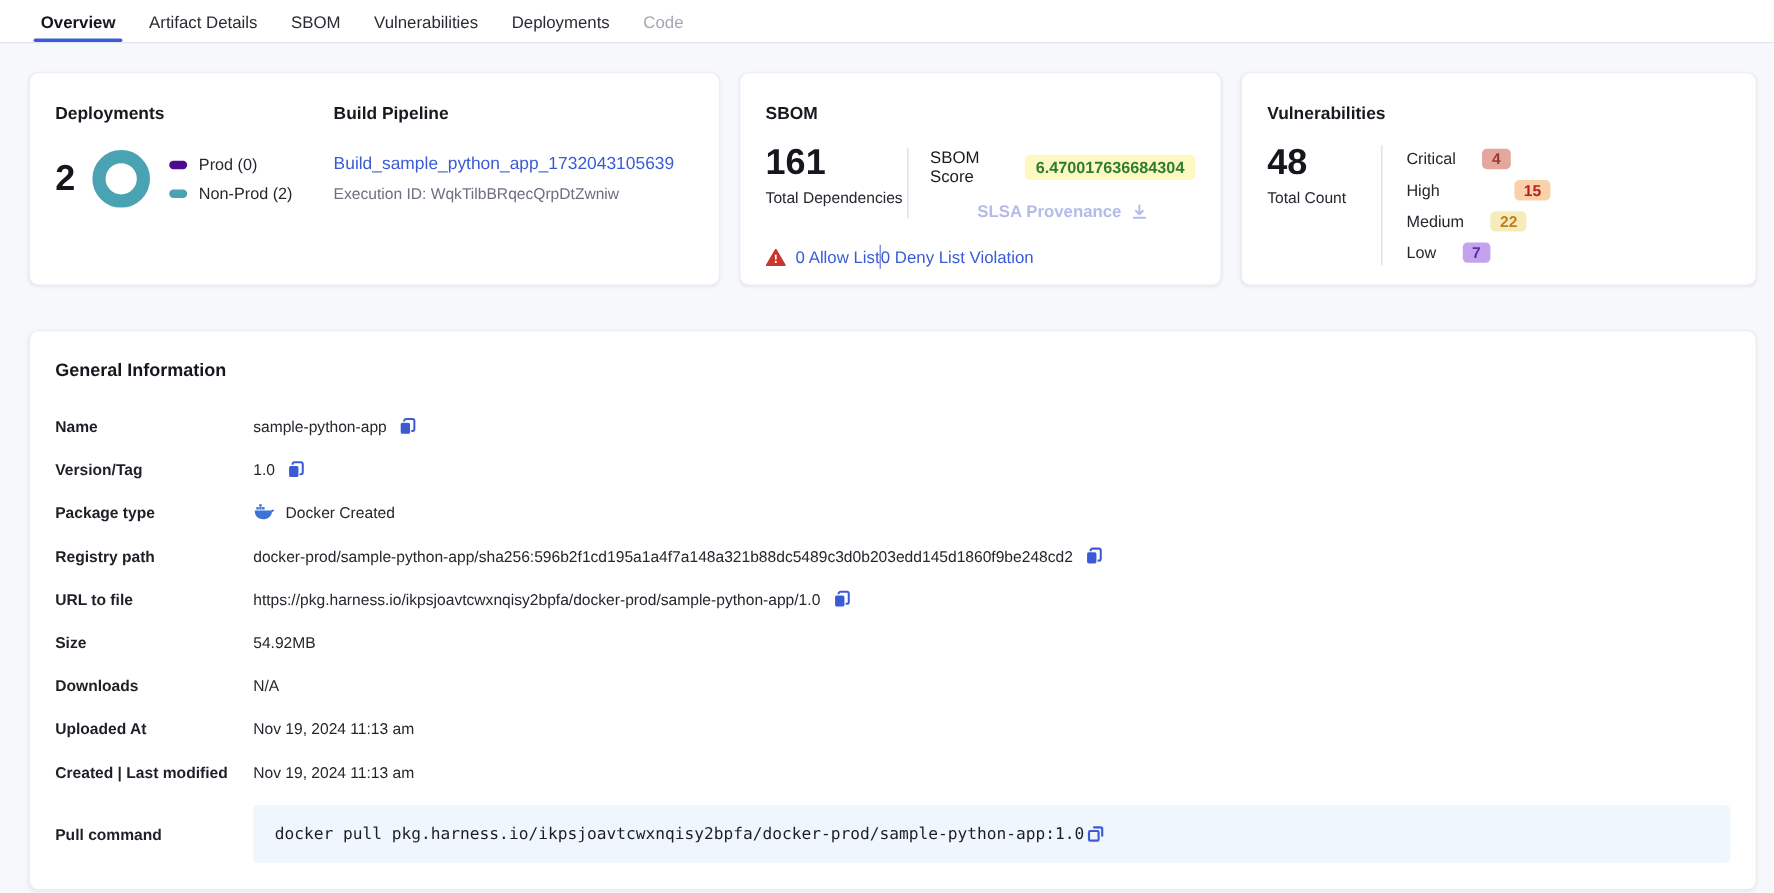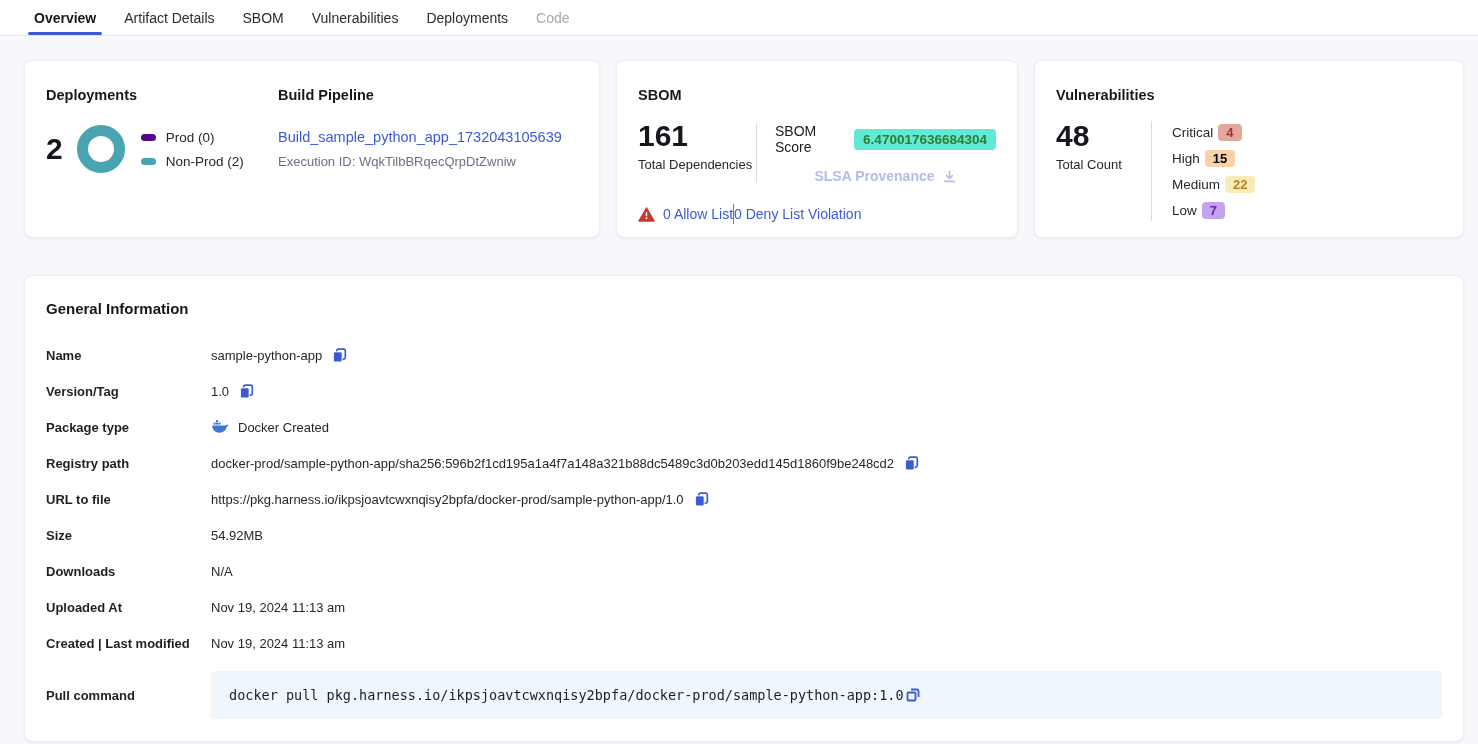--- a/index.html
+++ b/index.html
@@ -70,47 +70,47 @@
   
   .card-sbom { width:402px; }
   .sbom-body { display:flex; align-items:stretch; margin-top:18px; }
   .sbom-left { width:118px; flex:none; }
   .metric-label { font-size:13px; color:#26272e; margin-top:6px; }
   .v-divider { width:1px; background:#d8dae6; margin:2px 0; }
   .sbom-right { flex:1; padding-left:18px; padding-top:2px; }
   .score-row { display:flex; align-items:center; gap:10px; }
   .score-label { font-size:14px; color:#1b1c22; }
   .score-badge {
-    background:#5eead4; color:#2e7d32;
+    background:#fef9c3; color:#2e7d32;
     font-size:13.5px; font-weight:600;
     padding:3px 9px; border-radius:4px;
   }
   .slsa-row {
     margin-top:13px; display:flex; align-items:center; gap:7px;
     justify-content:center;
     color:#b3bce9; font-size:14px; font-weight:700; cursor:pointer;
   }
   .sbom-links { display:flex; align-items:center; margin-top:20px; }
   .sbom-link { color:#3b5bd6; font-size:14px; text-decoration:none; cursor:pointer; }
   .allow-wrap { display:flex; align-items:center; gap:8px; }
   .links-divider { width:1px; height:20px; background:#5f78d8; }
 
   
   .card-vuln { flex:1; }
   .vuln-body { display:flex; margin-top:18px; }
   .vuln-left { width:95px; flex:none; }
   .vuln-divider { width:1px; background:#d8dae6; margin-right:20px; }
   .sev-list { display:flex; flex-direction:column; gap:5px; padding-top:1px; }
-  .sev-row { display:flex; align-items:center; gap:5px; height:21px; font-size:13.5px; color:#26272e; }
+  .sev-row { display:flex; align-items:center; gap:22px; height:21px; font-size:13.5px; color:#26272e; }
   .sev-badge {
     font-size:13px; font-weight:600;
     padding:1px 8px; border-radius:4px; min-width:14px; text-align:center;
   }
   .sev-critical { background:#e3a79d; color:#9c3a2e; }
-  .sev-high     { background:#f9d2a9; color:#000000; }
+  .sev-high     { background:#f9d2a9; color:#b91c1c;margin-left:40px; }
   .sev-medium   { background:#f5ecba; color:#c27d1d; }
   .sev-low      { background:#c4a2ee; color:#5f2da5; }
 
   
   .card-general {
     margin:37px 14px 0 24px;
     padding:24px 21px 22px 21px;
   }
   .gi-title { font-size:15px; font-weight:700; color:#16171d; margin:0 0 20px 0; }
   .gi-row {

